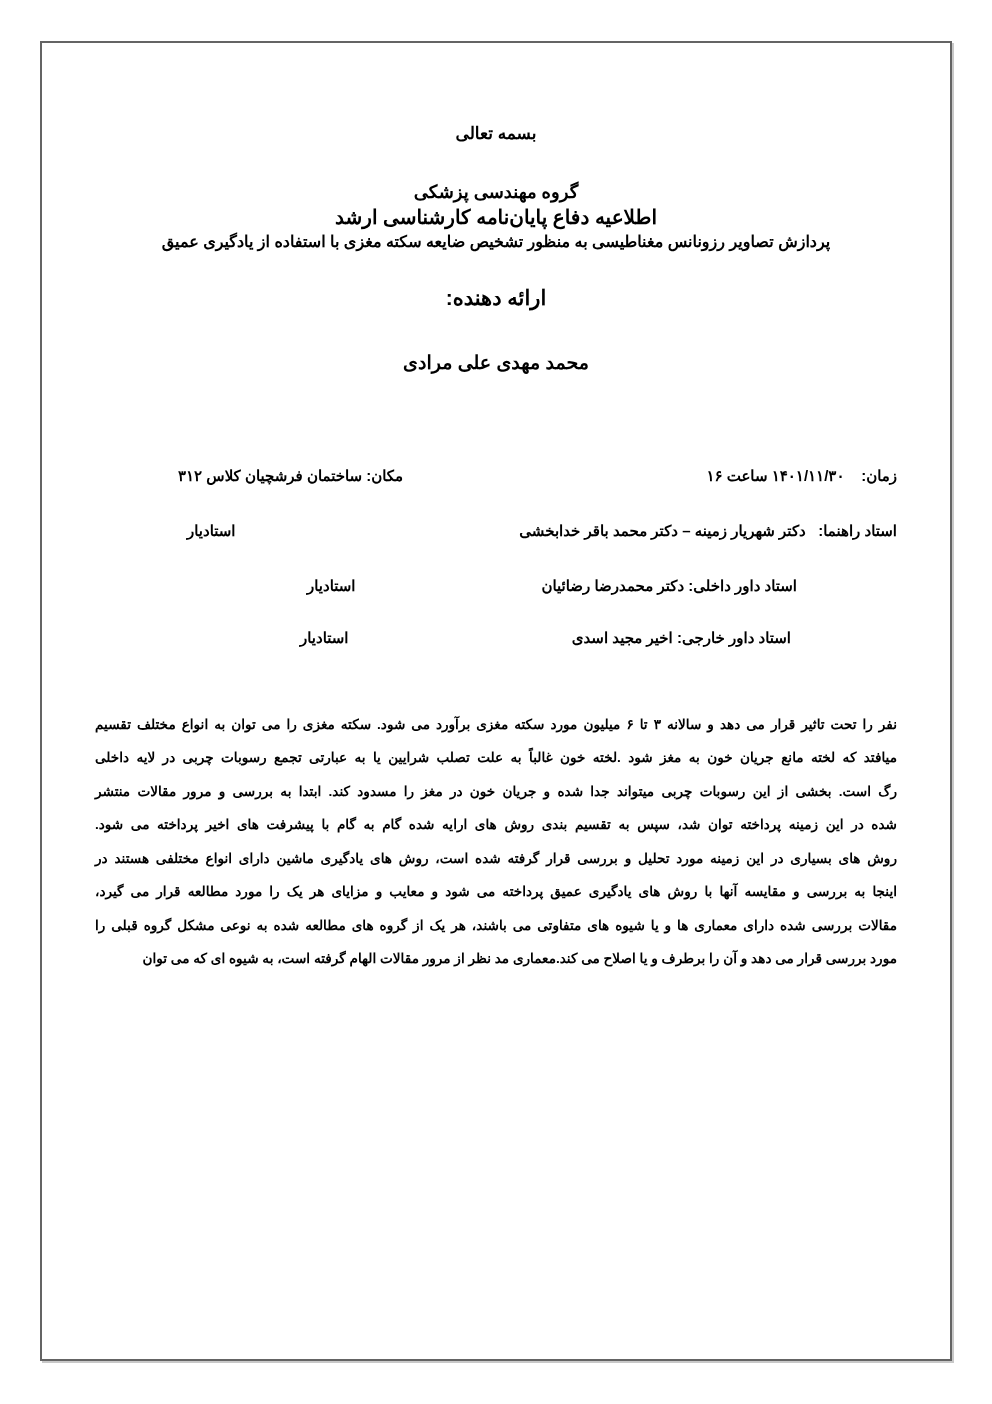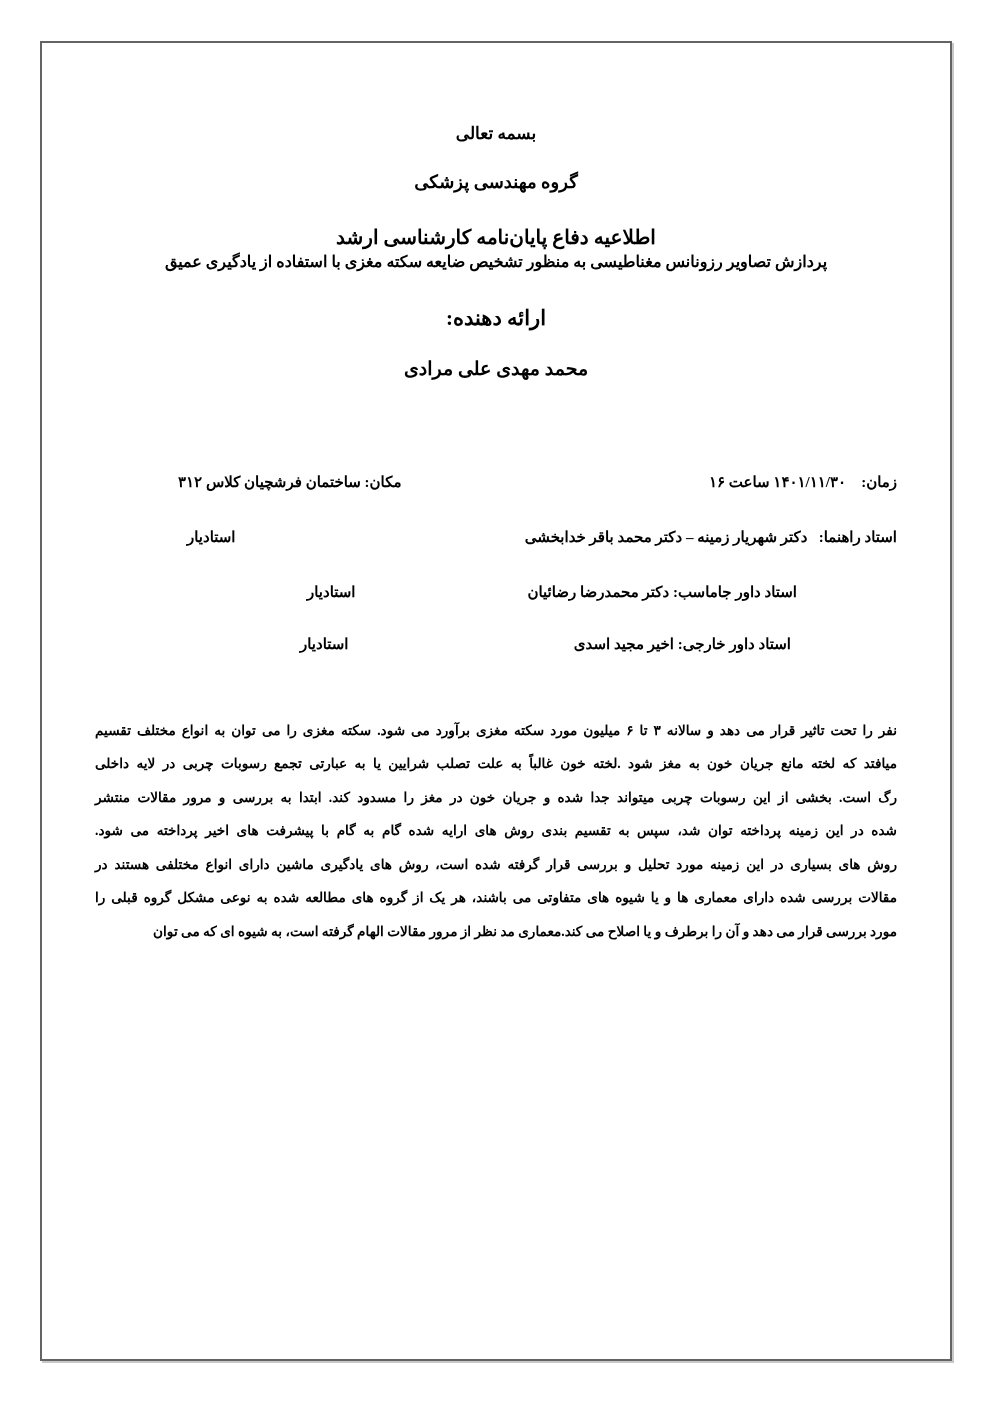--- a/index.html
+++ b/index.html
@@ -5,21 +5,21 @@
   html, body {
     margin: 0;
     padding: 0;
     background: #ffffff;
   }
   .page {
     position: relative;
     width: 992px;
     height: 1404px;
     background: #ffffff;
-    font-family: Liberation Serif, serif;
+    font-family: Liberation Sans, sans-serif;
     color: #000000;
     overflow: hidden;
   }
   .frame {
     position: absolute;
     left: 40px;
     top: 41px;
     width: 912px;
     height: 1320px;
     box-sizing: border-box;
@@ -29,25 +29,25 @@
     padding: 80px 53px 0 53px;
     background: #ffffff;
   }
   .h {
     margin: 0;
     text-align: center;
     font-weight: bold;
     line-height: 1.35;
   }
   .bismillah      { font-size: 17px; }
-  .department     { font-size: 18px; margin-top: 24px; }
-  .announcement   { font-size: 20px; margin-top: 30px; }
+  .department     { font-size: 18px; margin-top: 34px; }
+  .announcement   { font-size: 20px; }
   .thesis-title   { font-size: 16px; }
   .presenter-label{ font-size: 21px; margin-top: 31px; }
-  .presenter-name { font-size: 19px; margin-top: 24px; }
+  .presenter-name { font-size: 19px; margin-top: 38px; }
 
   .row {
     display: flex;
     justify-content: space-between;
     align-items: baseline;
     font-weight: bold;
     font-size: 15px;
     line-height: 20px;
   }
   .pre { white-space: pre; }
@@ -102,21 +102,21 @@
     </div>
 
     <div class="committee">
 
         <div class="row committee-row item-0">
           <span class="pre">استاد راهنما:   دکتر شهریار زمینه – دکتر محمد باقر خدابخشی</span>
           <span class="pre rank">استادیار</span>
         </div>
 
         <div class="row committee-row item-1">
-          <span class="pre">استاد داور جاماسب: دکتر محمدرضا رضائیان</span>
+          <span class="pre">استاد داور داخلی: دکتر محمدرضا رضائیان</span>
           <span class="pre rank">استادیار</span>
         </div>
 
         <div class="row committee-row item-2">
           <span class="pre">استاد داور خارجی: اخیر مجید اسدی</span>
           <span class="pre rank">استادیار</span>
         </div>
       </div>
 
     <div class="abstract">
@@ -126,20 +126,21 @@
 
 
         <div class="abs-line item-3">میافتد که لخته مانع جریان خون به مغز شود .لخته خون غالباً به علت تصلب شرایین یا به عبارتی تجمع رسوبات چربی در لایه داخلی</div>
 
         <div class="abs-line item-4">رگ است. بخشی از این رسوبات چربی میتواند جدا شده و جریان خون در مغز را مسدود کند. ابتدا به بررسی و مرور مقالات منتشر</div>
 
         <div class="abs-line item-5">شده در این زمینه پرداخته توان شد، سپس به تقسیم بندی روش های ارایه شده گام به گام با پیشرفت های اخیر پرداخته می شود.</div>
 
         <div class="abs-line item-6">روش های بسیاری در این زمینه مورد تحلیل و بررسی قرار گرفته شده است، روش های یادگیری ماشین دارای انواع مختلفی هستند در</div>
 
+        <div class="abs-line item-7">اینجا به بررسی و مقایسه آنها با روش های یادگیری عمیق پرداخته می شود و معایب و مزایای هر یک را مورد مطالعه قرار می گیرد،</div>
 
         <div class="abs-line item-8">مقالات بررسی شده دارای معماری ها و یا شیوه های متفاوتی می باشند، هر یک از گروه های مطالعه شده به نوعی مشکل گروه قبلی را</div>
 
         <div class="abs-line item-9">مورد بررسی قرار می دهد و آن را برطرف و یا اصلاح می کند.معماری مد نظر از مرور مقالات الهام گرفته است، به شیوه ای که می توان</div>
 
       </div>
 
   </div>
 </div>
 

